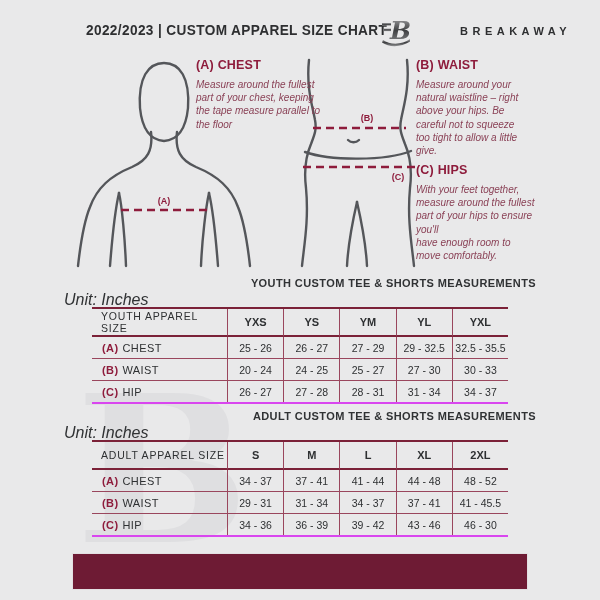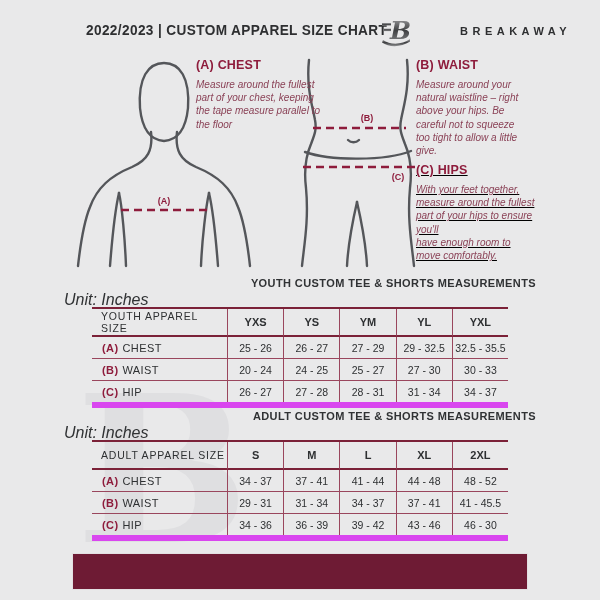--- a/index.html
+++ b/index.html
@@ -17,32 +17,32 @@
   .watermark{position:absolute;left:76px;top:368px;font-family:"DejaVu Serif",serif;
     font-weight:700;font-size:205px;line-height:1;color:#dfdfe1;z-index:0;}
 
   
   .diagram-svg{position:absolute;left:0;top:0;z-index:1;}
   .instr{position:absolute;z-index:2;}
   .instr h3{margin:0 0 6px 0;font-size:12.5px;font-weight:700;color:#8e1c3c;letter-spacing:.2px;}
   .instr p{margin:0;font-size:10px;font-style:italic;color:#8a4156;line-height:1.32;}
   .instr-chest{left:196px;top:58px;width:134px;}
   .instr-waist{left:416px;top:58px;width:114px;}
-  .instr-hips{left:416px;top:163px;width:120px;text-decoration:underline;}
+  .instr-hips{left:416px;top:163px;width:120px;}
   .prewrap{white-space:pre-line;}
 
   
   .sec-title{position:absolute;left:64px;width:472px;text-align:right;
     font-size:11px;font-weight:700;color:#303234;letter-spacing:.4px;z-index:2;}
   .sec-unit{position:absolute;left:64px;width:472px;
     font-size:16px;font-style:italic;color:#303234;z-index:2;}
 
   .sizetable{position:absolute;left:92px;width:416px;display:grid;
     grid-template-columns:135px repeat(5,1fr);
-    border-top:2px solid #7b2138;border-bottom:6px solid #d946ef;z-index:2;}
+    border-top:2px solid #7b2138;border-bottom:2px solid #d946ef;z-index:2;}
   .cell{display:flex;align-items:center;justify-content:center;}
   .cell.v{border-left:1px solid #9a465d;}
   .hrow{height:26px;border-bottom:2px solid #7b2138;}
   .drow{height:21px;border-bottom:1px solid #9a465d;}
   .lrow{height:21px;}
   .lab-head{justify-content:flex-start;padding-left:9px;font-size:10.5px;
     letter-spacing:.8px;color:#2e3032;}
   .col-head{font-size:11px;font-weight:700;color:#2e3032;}
   .row-label{justify-content:flex-start;padding-left:10px;font-size:11px;color:#2e3032;letter-spacing:.4px;}
   .row-label .pfx{color:#8e1c3c;font-weight:700;margin-right:4px;}

